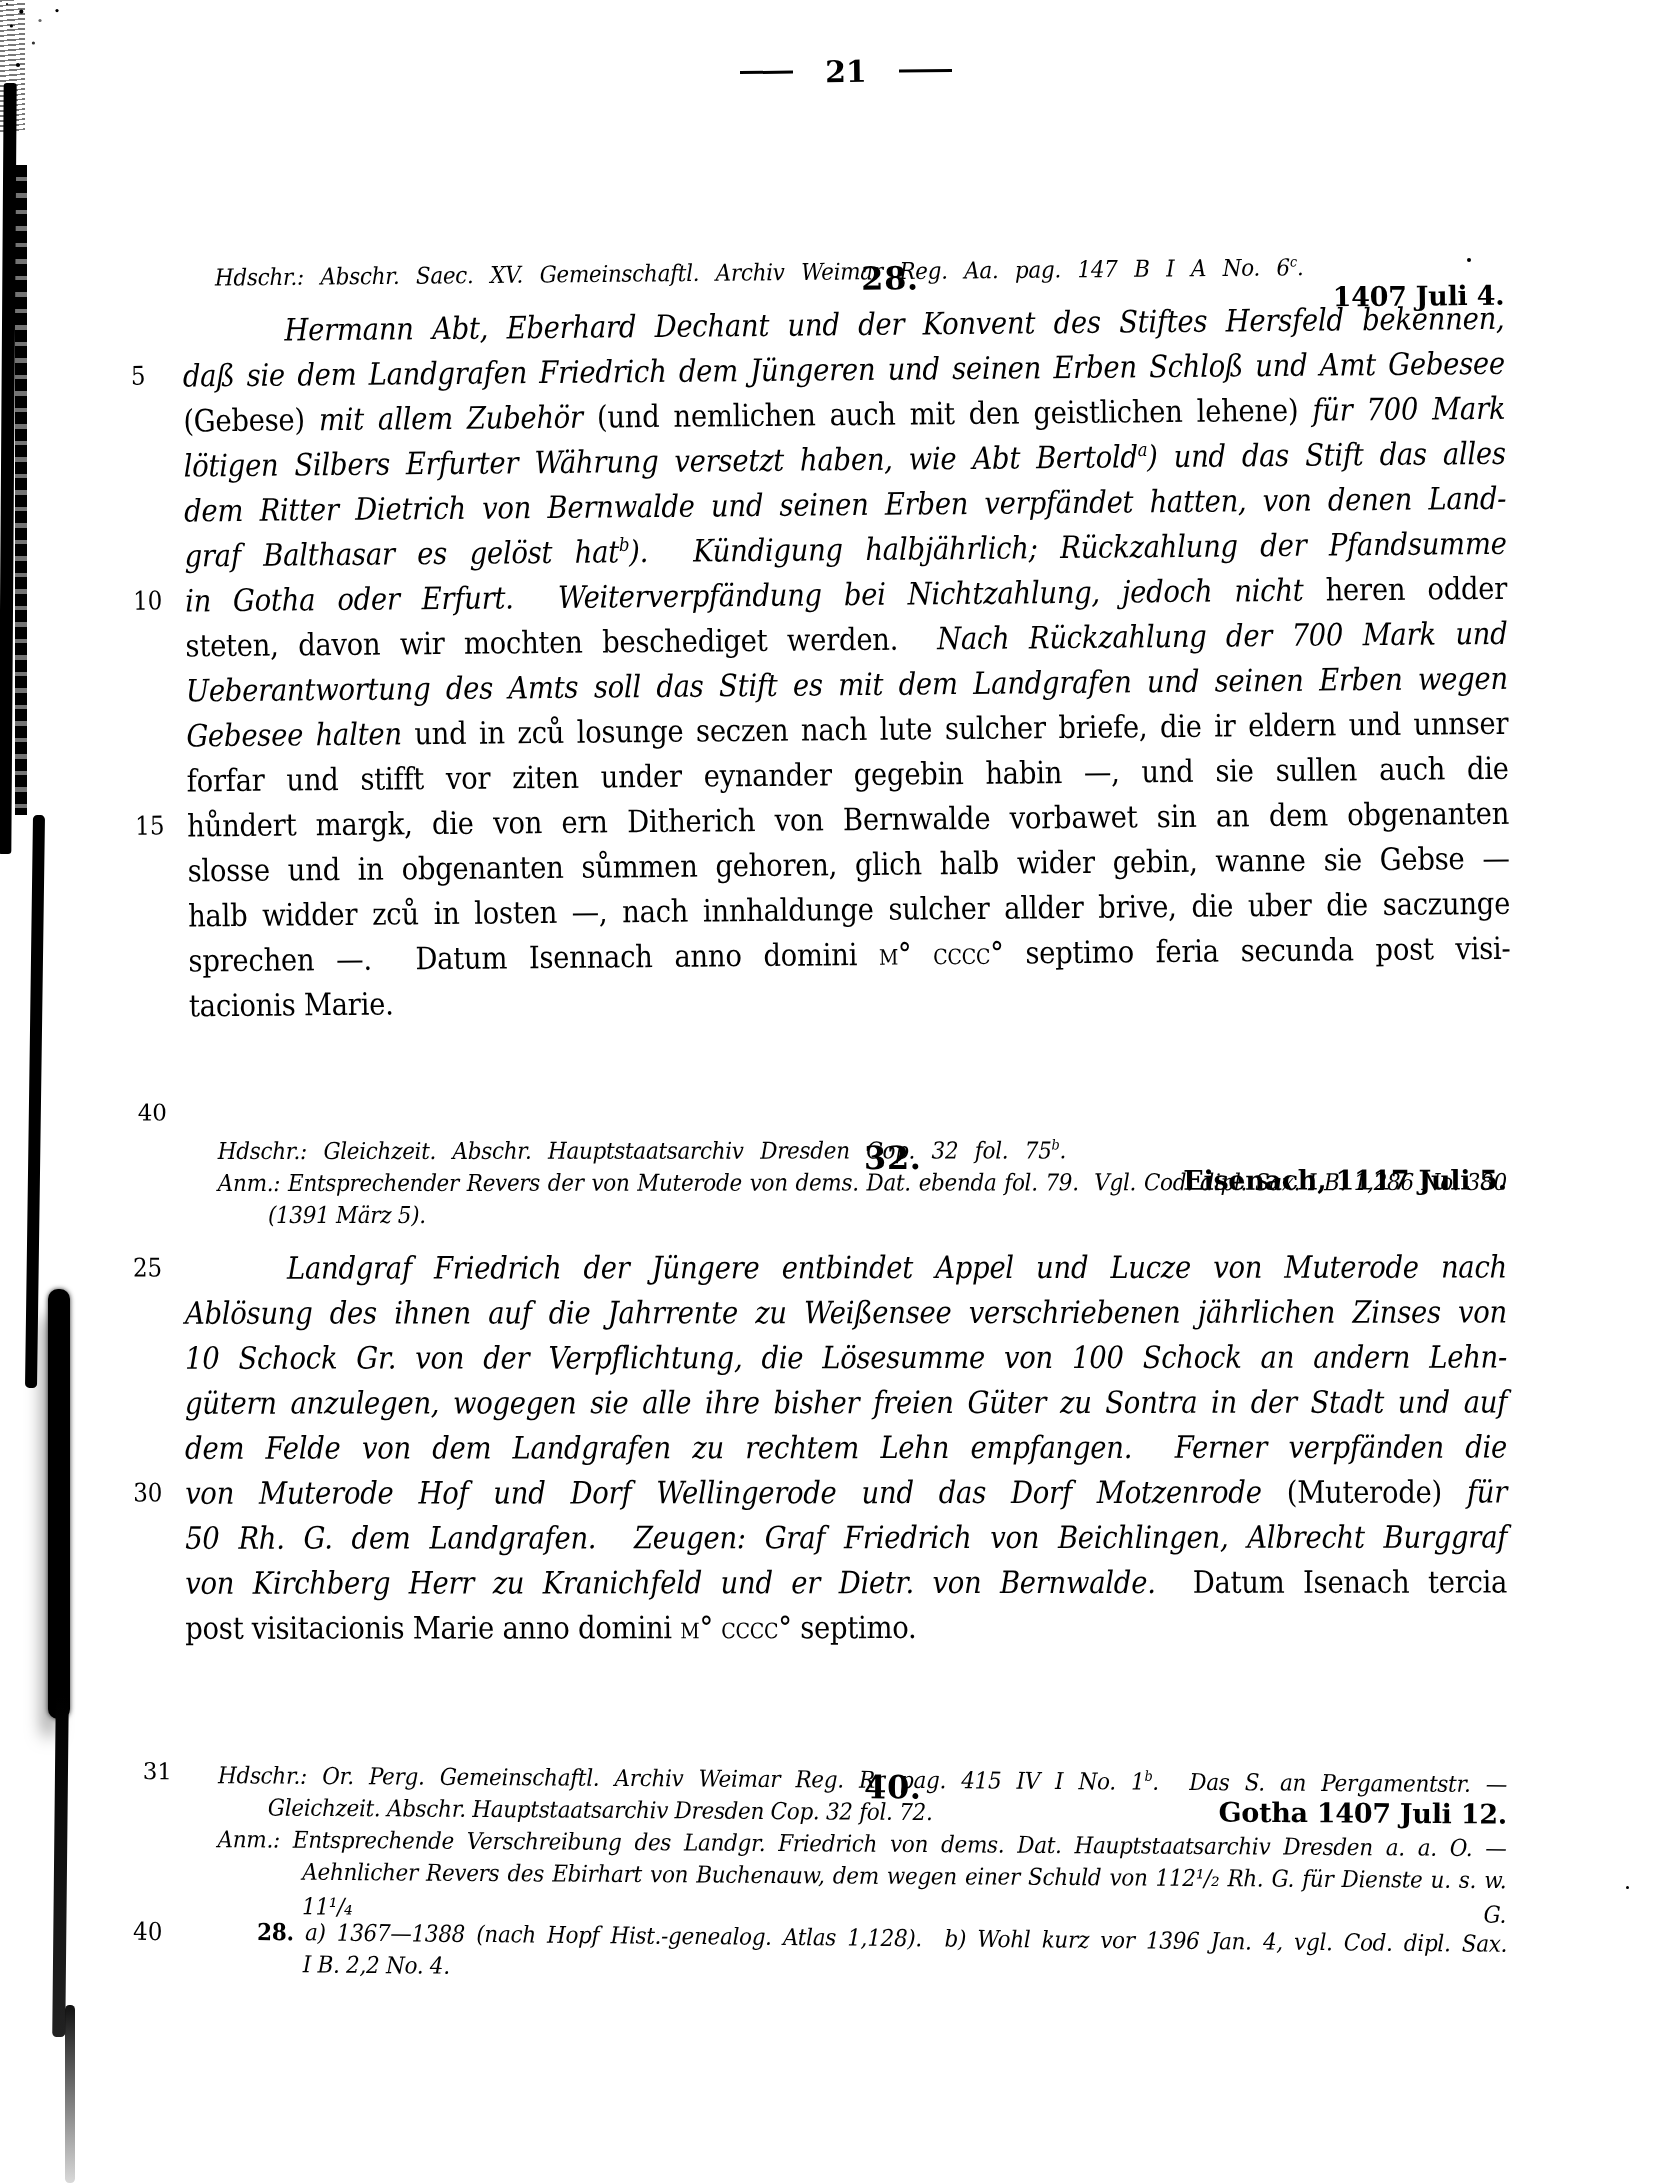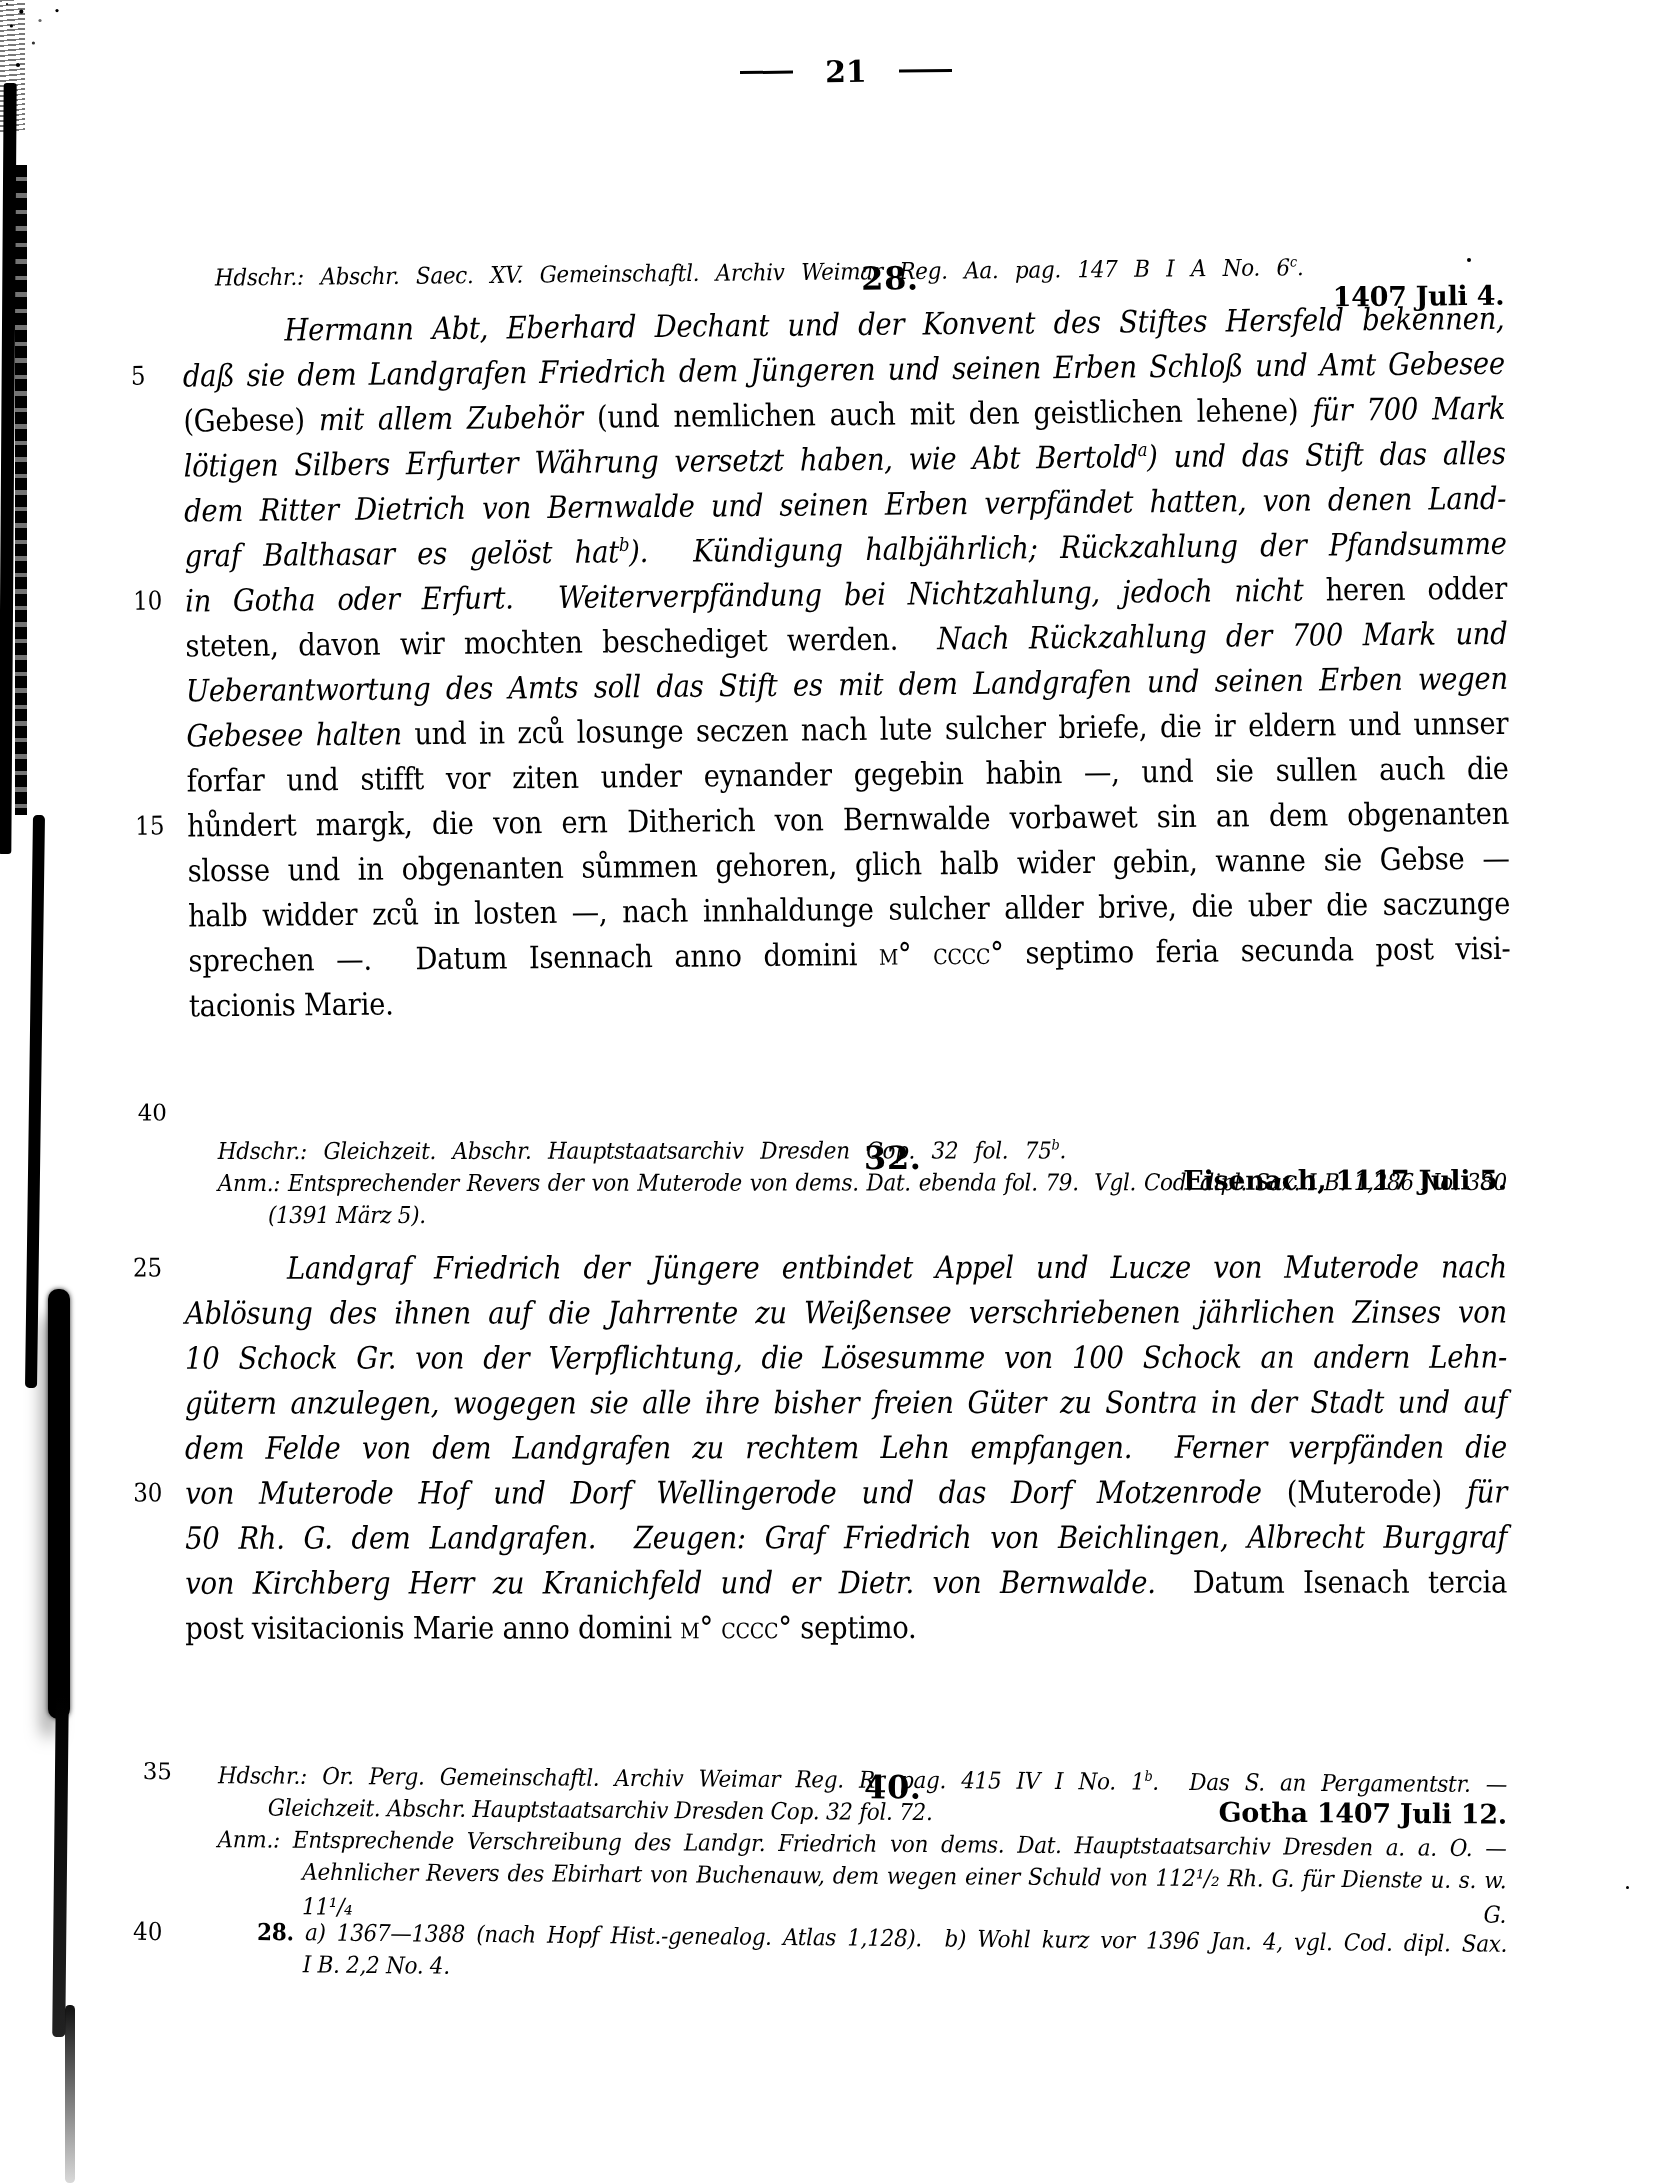--- a/index.html
+++ b/index.html
@@ -155,21 +155,21 @@
           <div class="line last"><span class="rm">post visitacionis Marie anno domini </span><span class="sc">m° cccc°</span><span class="rm"> septimo.</span></div>
         </div>
     </section>
 
     <section class="entry e30">
       <div class="line hrow">
         <span class="ln"></span>
         <span>40.</span>
       </div>
       <div class="line drow">
-        <span class="ln">35</span>
+        <span class="ln">31</span>
         <span>Gotha 1407 Juli 12.</span>
       </div>
       <div class="src">
           <div class="line"><span class="it">Hdschr.: Or. Perg. Gemeinschaftl. Archiv Weimar Reg. Rr pag. 415 IV I No. 1</span><span class="it sup">b</span><span class="it">.  Das S. an Pergamentstr. —</span></div>
           <div class="line hang1 last"><span class="it">Gleichzeit. Abschr. Hauptstaatsarchiv Dresden Cop. 32 fol. 72.</span></div>
           <div class="line"><span class="it">Anm.: Entsprechende Verschreibung des Landgr. Friedrich von dems. Dat. Hauptstaatsarchiv Dresden a. a. O. —</span></div>
           <div class="line hang2"><span class="it">Aehnlicher Revers des Ebirhart von Buchenauw, dem wegen einer Schuld von 112¹/₂ Rh. G. für Dienste u. s. w. 11¹/₄ G.</span></div>
         </div>
       <div class="body"></div>
     </section>

